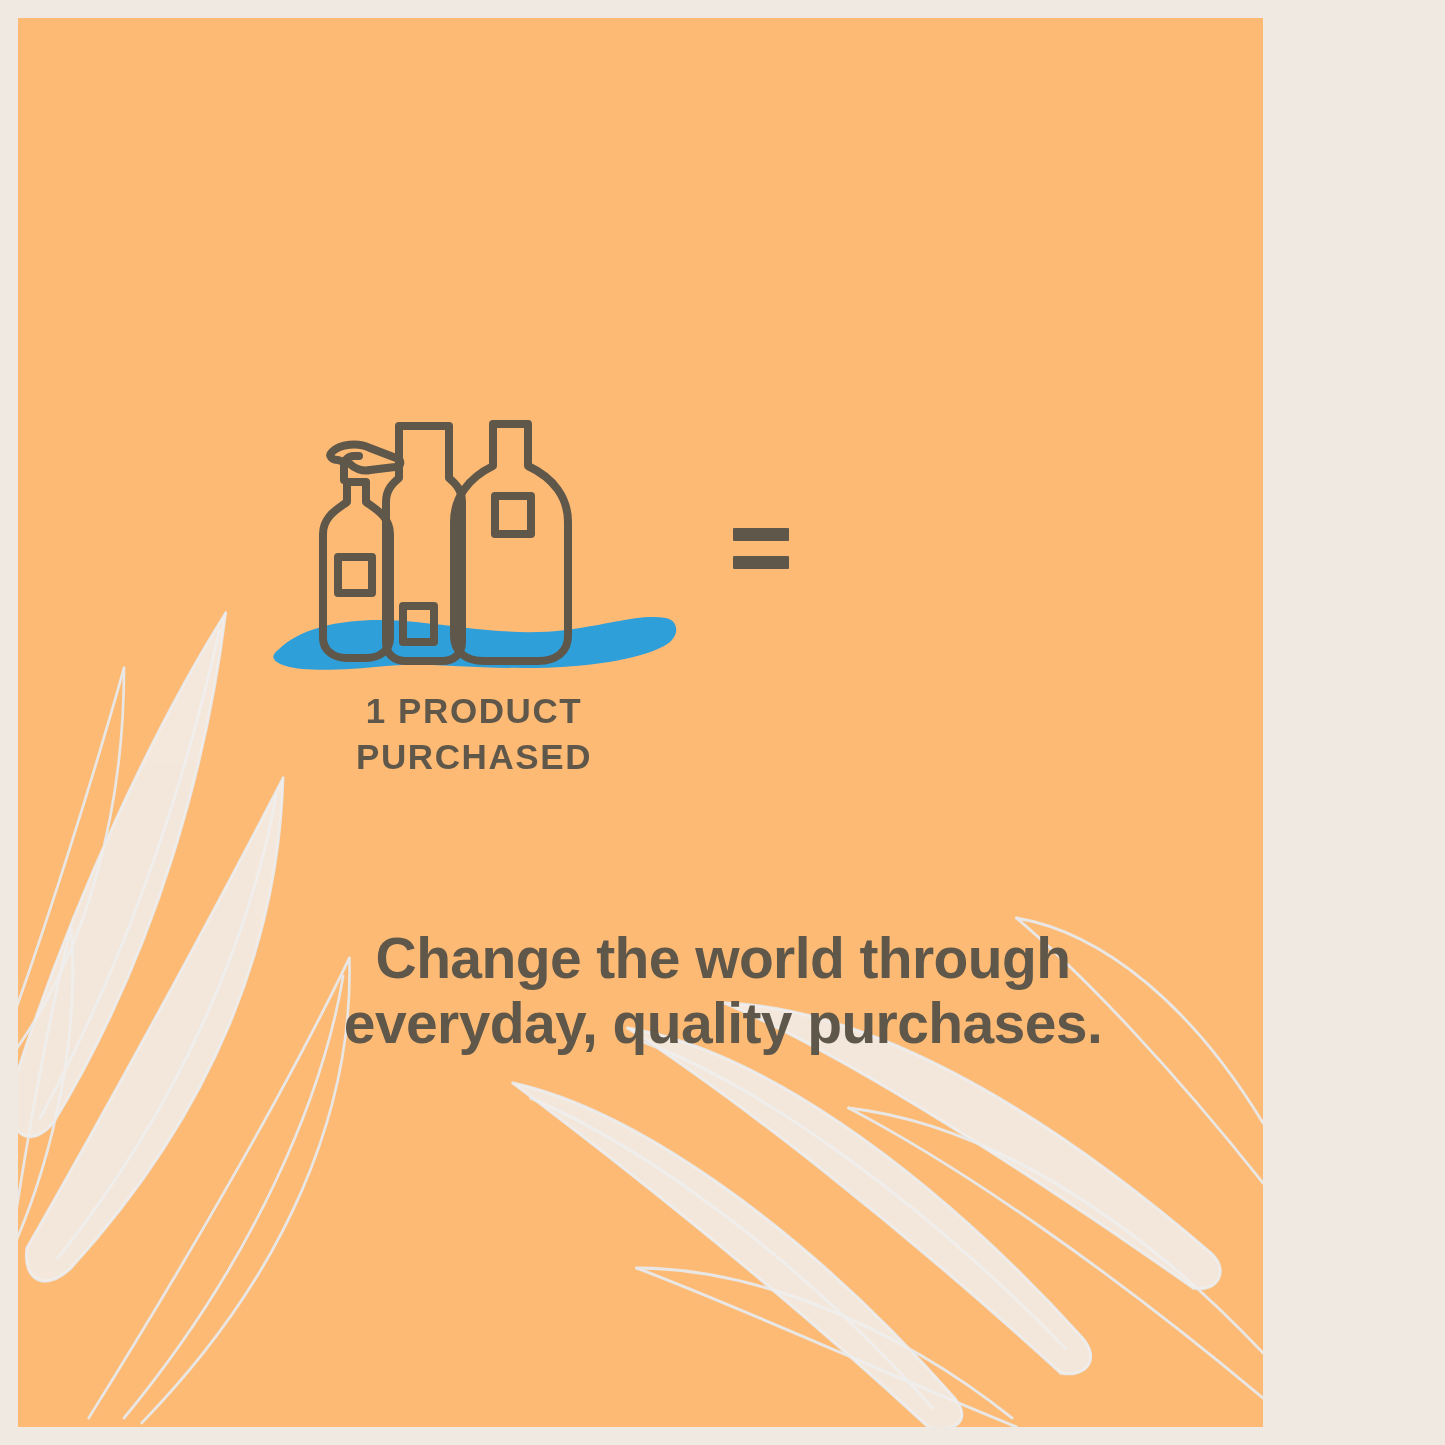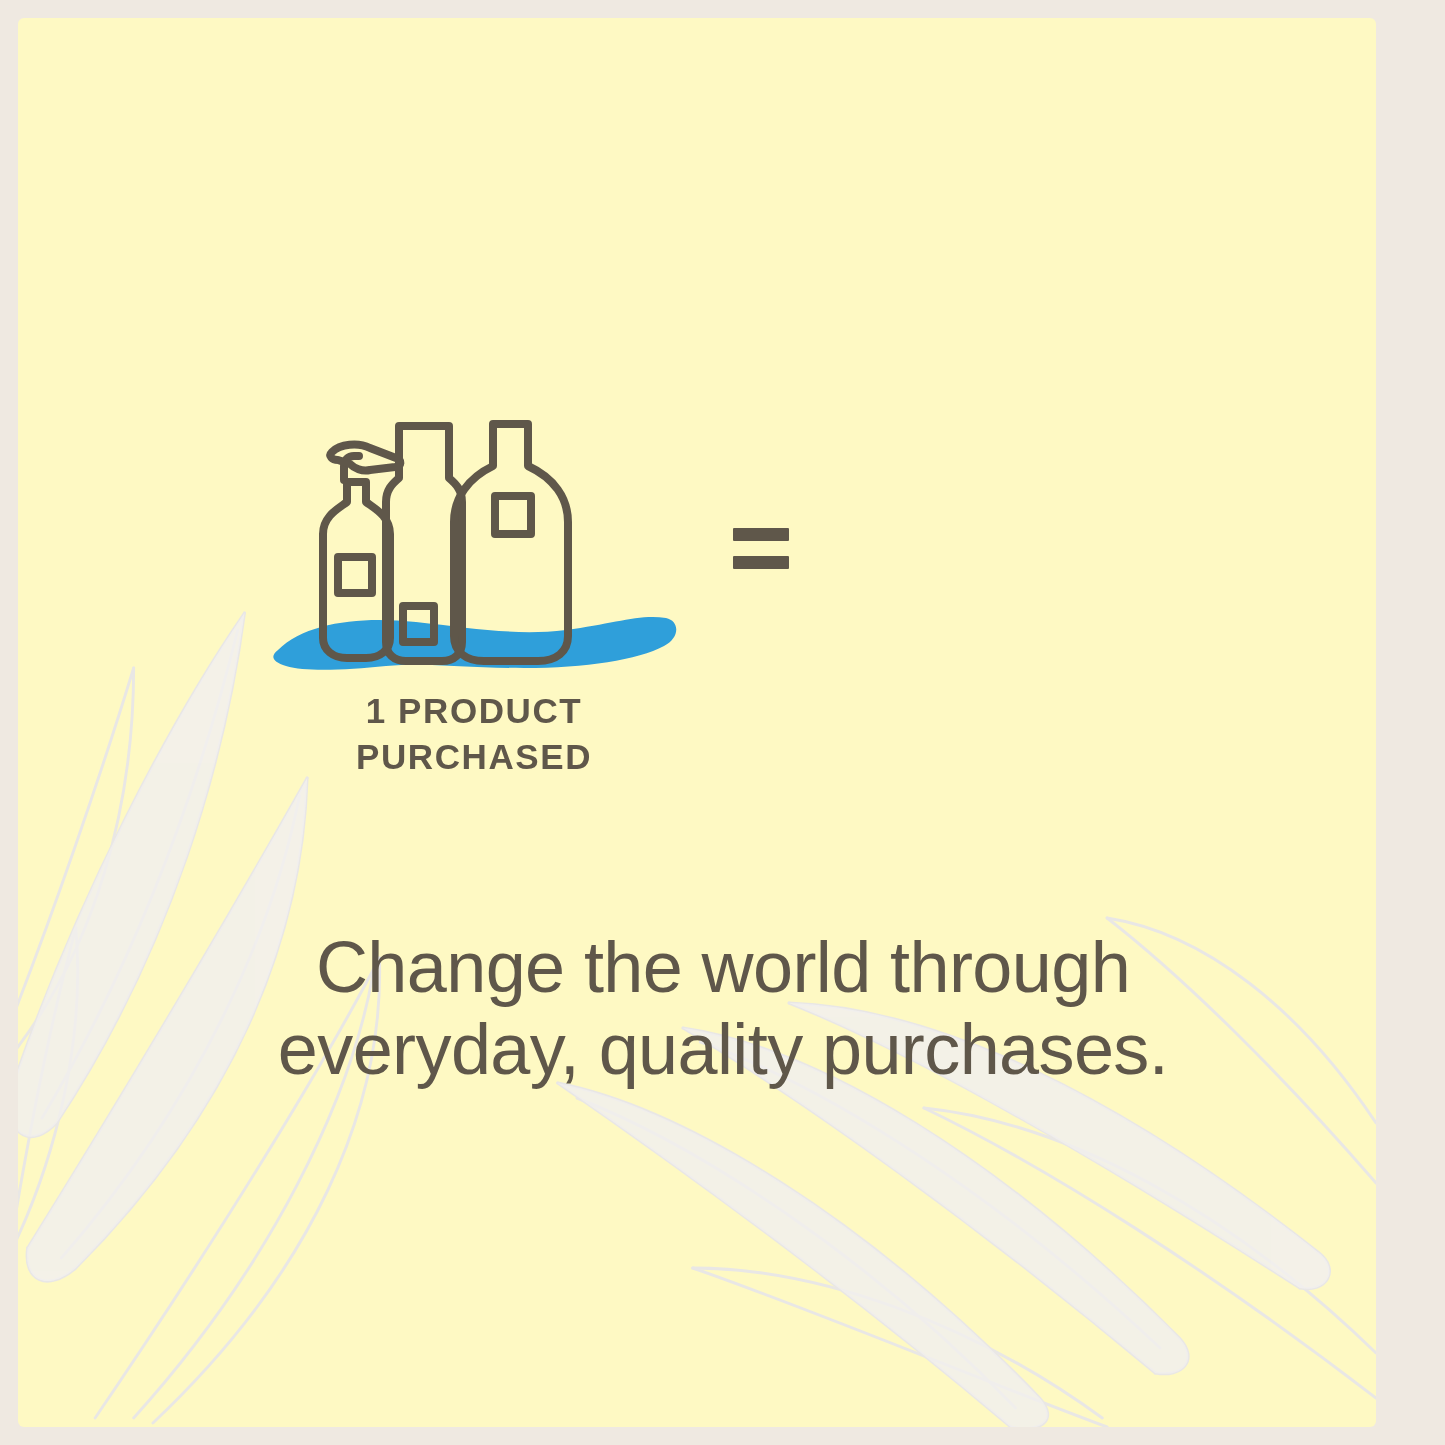--- a/index.html
+++ b/index.html
@@ -12,25 +12,24 @@
     width: 1445px;
     height: 1445px;
     background: #efe9e1;
     overflow: hidden;
     font-family: "Liberation Sans", sans-serif;
   }
   #canvas {
     position: absolute;
     left: 18px;
     top: 18px;
-    width: 1358px;
+    width: 1245px;
     height: 1409px;
-    background: #fef9c3;
+    background: #fdba74;
     overflow: hidden;
-    border-radius: 6px;
   }
 
   
   .leaf-layer {
     position: absolute;
     left: 0; top: 0;
     width: 100%; height: 100%;
     pointer-events: none;
   }
 
@@ -81,22 +80,22 @@
     white-space: pre-line;
   }
 
   
   .headline {
     position: absolute;
     left: 80px;
     top: 908px;
     width: 1250px;
     text-align: center;
-    font-size: 72px;
-    font-weight: 400;
+    font-size: 57px;
+    font-weight: 700;
     line-height: 1.14;
     letter-spacing: -0.6px;
     color: #5f574a;
     white-space: pre-line;
   }
 </style>
 </head>
 <body>
 
 <div id="page">

